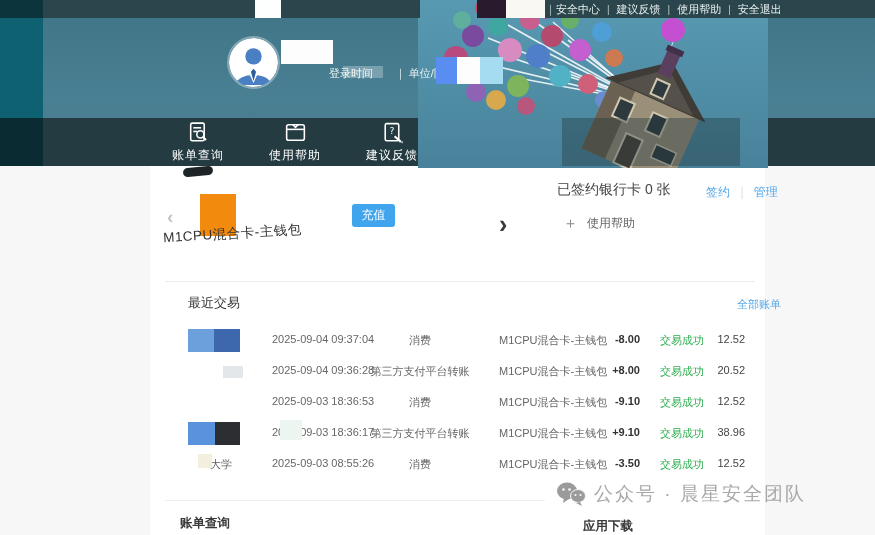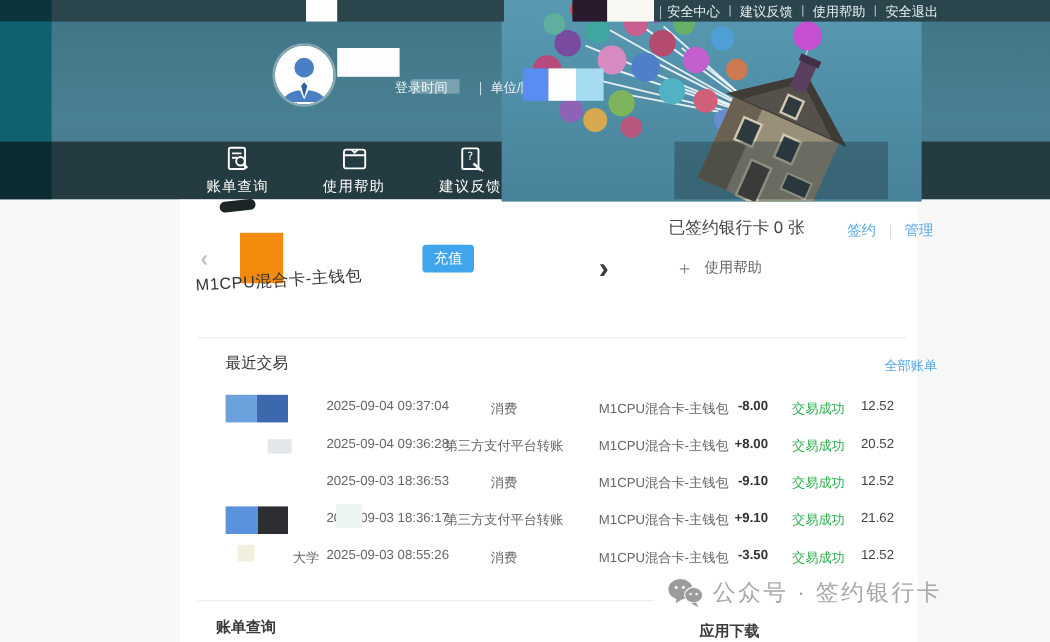--- a/index.html
+++ b/index.html
@@ -310,25 +310,25 @@
     <div class="cell c-merch">
       <div class="mredact" style="left:3px;width:27px;background:#5b92de;"></div>
       <div class="mredact" style="left:30px;width:25px;background:#2c2e31;"></div>
     </div>
     <div class="redact" style="left:130px;top:-3px;width:22px;height:20px;background:#edf5f0;z-index:2;"></div>
     <span class="c-time">2025-09-03 18:36:17</span>
     <span class="c-type">第三方支付平台转账</span>
     <span class="c-wallet">M1CPU混合卡-主钱包</span>
     <span class="c-amount">+9.10</span>
     <span class="c-status">交易成功</span>
-    <span class="c-bal">21.62</span>
+    <span class="c-bal">38.96</span>
   </div>
 
   <div class="trow" style="top:454px;">
-    <div class="cell c-merch" style="left:60px;text-align:center;">
+    <div class="cell c-merch" style="left:60px;">
       <span style="position:static;font-size:11px;color:#666;">大学</span>
     </div>
     <div class="redact" style="left:48px;top:0;width:14px;height:14px;background:#f3efdf;z-index:2;"></div>
     <span class="c-time">2025-09-03 08:55:26</span>
     <span class="c-type">消费</span>
     <span class="c-wallet">M1CPU混合卡-主钱包</span>
     <span class="c-amount">-3.50</span>
     <span class="c-status">交易成功</span>
     <span class="c-bal">12.52</span>
   </div>
@@ -339,19 +339,19 @@
     <svg width="30" height="26" viewBox="0 0 30 26">
       <ellipse cx="11" cy="10" rx="10" ry="8.5" fill="#9b9b9b"></ellipse>
       <polygon points="8,17 7,22 13,18" fill="#9b9b9b"></polygon>
       <circle cx="7.5" cy="8.5" r="1.3" fill="#f7f7f8"></circle>
         <circle cx="13.5" cy="8.5" r="1.3" fill="#f7f7f8"></circle>
       <ellipse cx="22" cy="15" rx="7.5" ry="6.5" fill="#9b9b9b" stroke="#f7f7f8" stroke-width="1"></ellipse>
       <polygon points="24,21 26,25 20,22" fill="#9b9b9b"></polygon>
       <circle cx="19.5" cy="14" r="1.1" fill="#f7f7f8"></circle>
         <circle cx="24.5" cy="14" r="1.1" fill="#f7f7f8"></circle>
     </svg>
-    <span class="wm-text">公众号 · 签约银行卡</span>
+    <span class="wm-text">公众号 · 晨星安全团队</span>
   </div>
 
   <div class="footer-col-title fc1">账单查询</div>
   <div class="footer-col-title fc2">应用下载</div>
 
 </div>
 
 </body></html>

